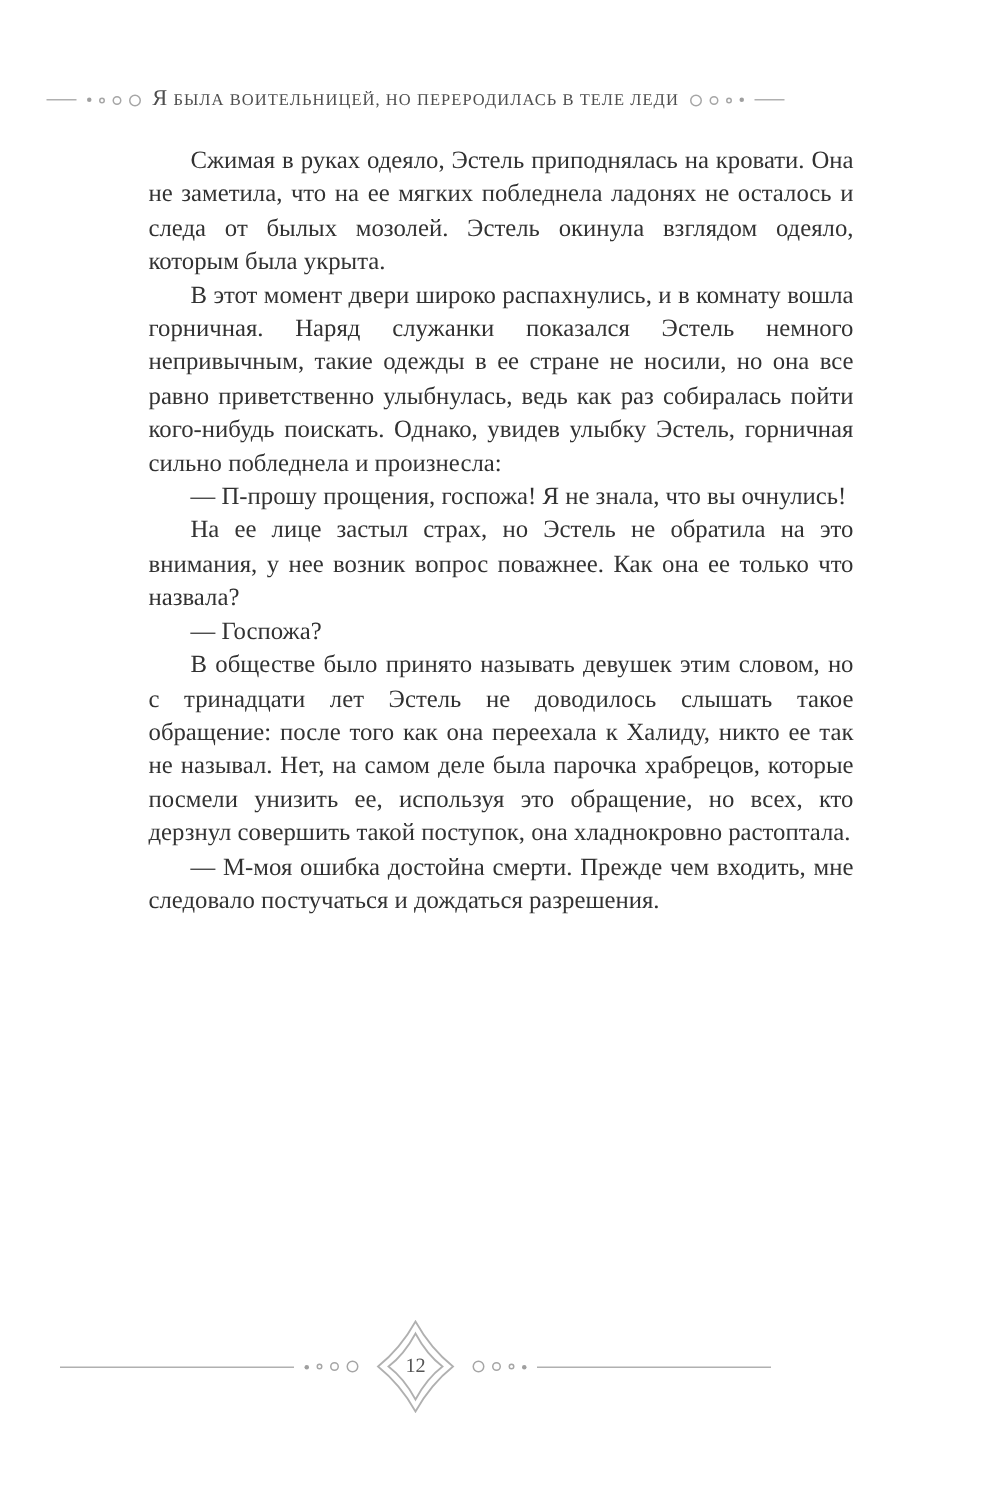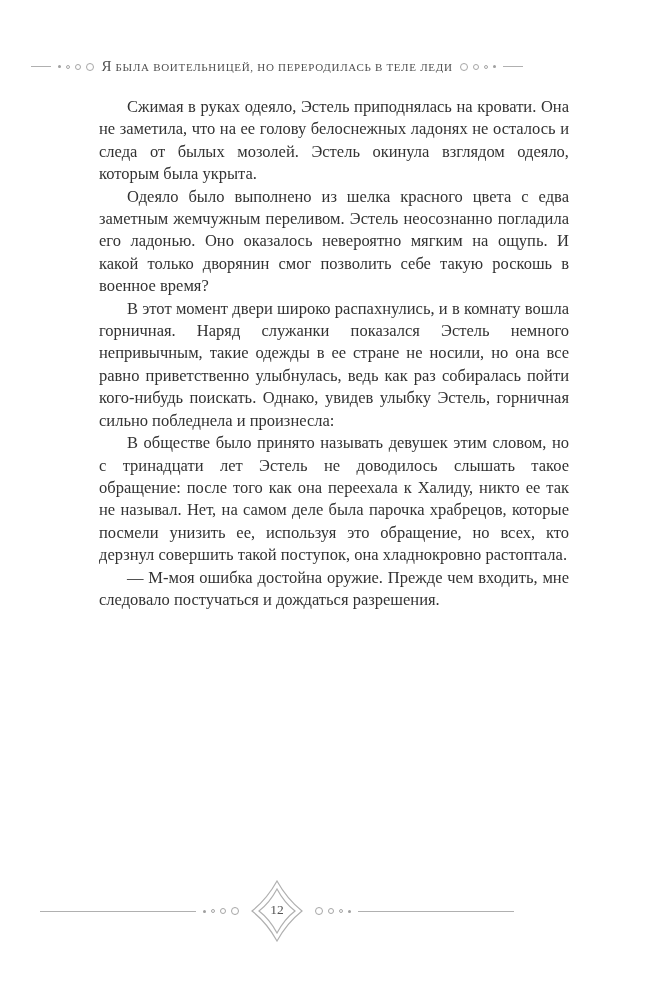--- a/index.html
+++ b/index.html
@@ -132,25 +132,27 @@
     <span class="dots">
       <span class="dot dot-l"></span>
       <span class="dot dot-m"></span>
       <span class="dot dot-s"></span>
       <span class="dot dot-filled"></span>
     </span>
     <span class="rule rule-short"></span>
   </div>
 
   <div class="content">
-    <p>Сжимая в руках одеяло, Эстель приподнялась на кровати. Она не заметила, что на ее голову белоснежных ладонях не осталось и следа от былых мозолей. Эстель окинула взглядом одеяло, которым была укрыта.</p>
-    <p>Одеяло было выполнено из шелка красного цвета с едва заметным жемчужным переливом. Эстель неосознанно погладила его ладонью. Оно оказалось невероятно мягким на ощупь. И какой только дворянин смог позволить себе такую роскошь в военное время?</p>
+    <p>Сжимая в руках одеяло, Эстель приподнялась на кровати. Она не заметила, что на ее мягких побледнела ладонях не осталось и следа от былых мозолей. Эстель окинула взглядом одеяло, которым была укрыта.</p>
     <p>В этот момент двери широко распахнулись, и в комнату вошла горничная. Наряд служанки показался Эстель немного непривычным, такие одежды в ее стране не носили, но она все равно приветственно улыбнулась, ведь как раз собиралась пойти кого-нибудь поискать. Однако, увидев улыбку Эстель, горничная сильно побледнела и произнесла:</p>
+    <p>— П-прошу прощения, госпожа! Я не знала, что вы очнулись!</p>
+    <p>На ее лице застыл страх, но Эстель не обратила на это внимания, у нее возник вопрос поважнее. Как она ее только что назвала?</p>
+    <p>— Госпожа?</p>
     <p>В обществе было принято называть девушек этим словом, но с тринадцати лет Эстель не доводилось слышать такое обращение: после того как она переехала к Халиду, никто ее так не называл. Нет, на самом деле была парочка храбрецов, которые посмели унизить ее, используя это обращение, но всех, кто дерзнул совершить такой поступок, она хладнокровно растоптала.</p>
-    <p>— М-моя ошибка достойна оружие. Прежде чем входить, мне следовало постучаться и дождаться разрешения.</p>
+    <p>— М-моя ошибка достойна смерти. Прежде чем входить, мне следовало постучаться и дождаться разрешения.</p>
   </div>
 
   <div class="footer">
     <span class="rule rule-long"></span>
     <span class="dots">
       <span class="dot dot-filled"></span>
       <span class="dot dot-s"></span>
       <span class="dot dot-m"></span>
       <span class="dot dot-l"></span>
     </span>

